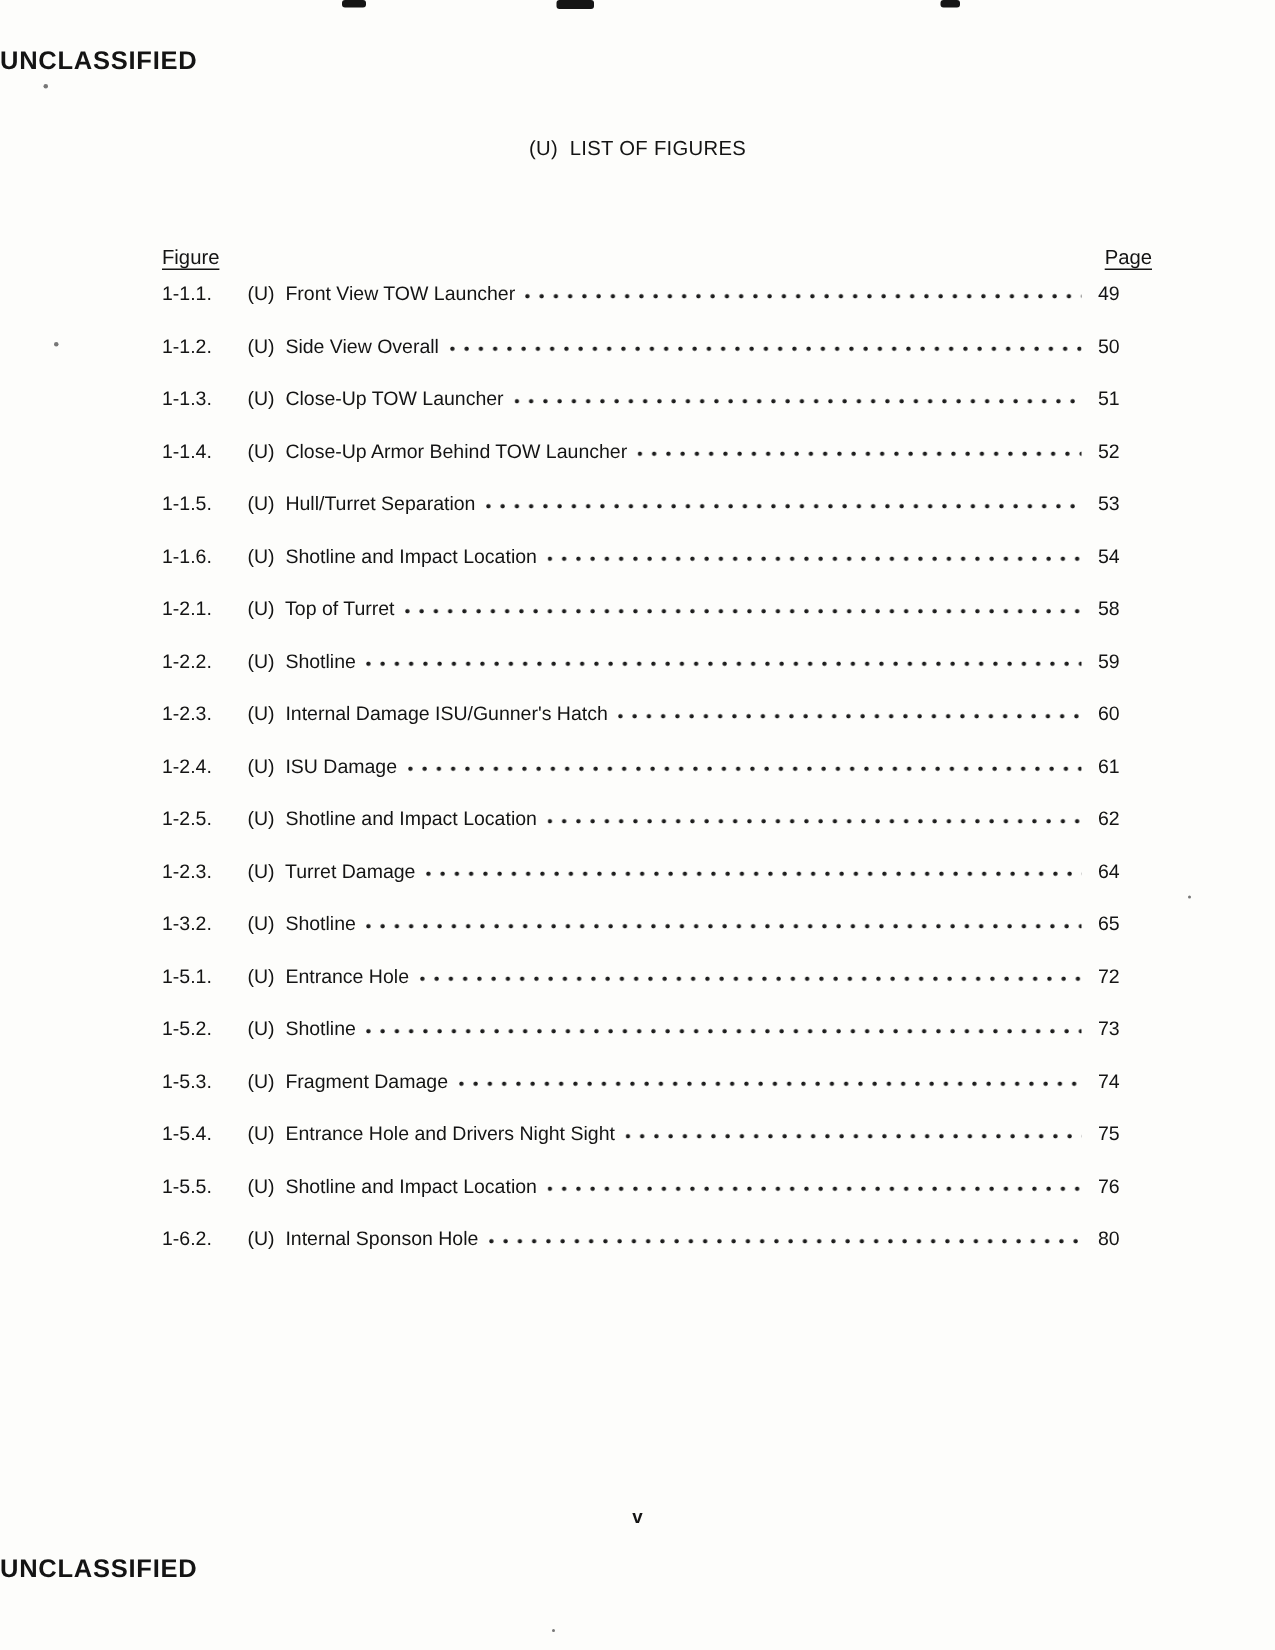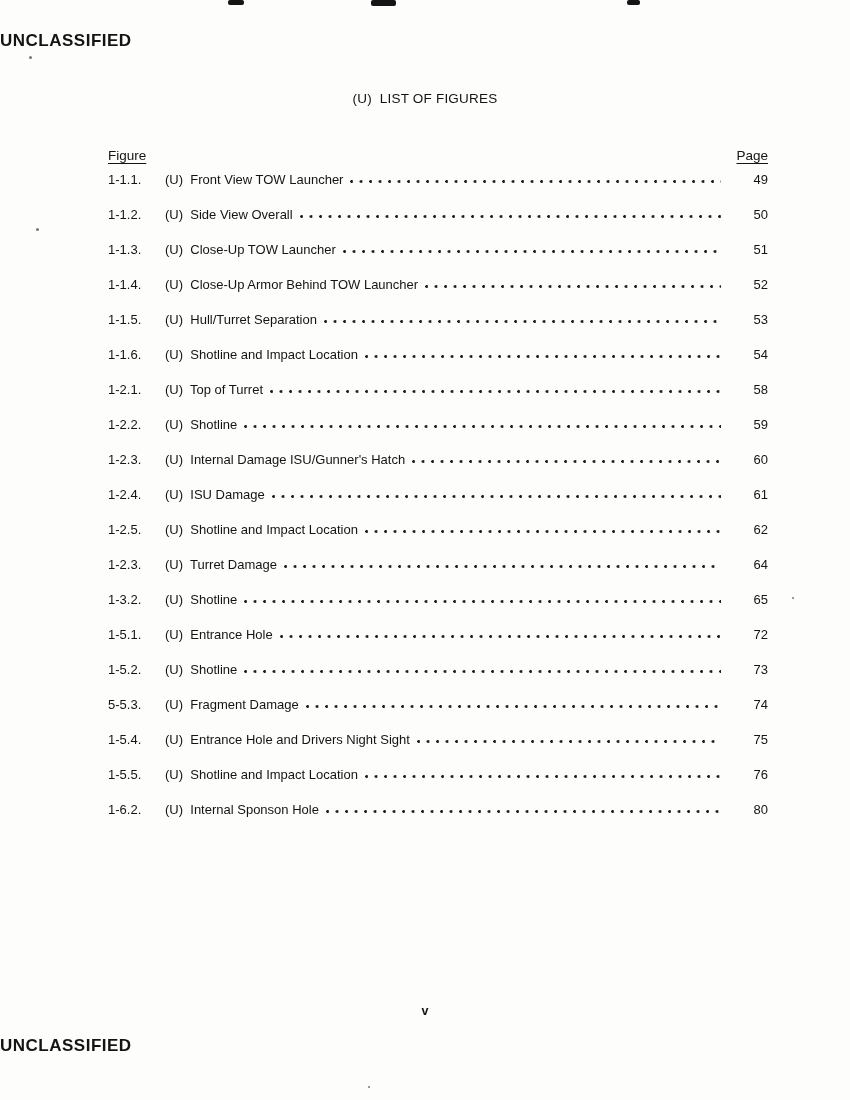--- a/index.html
+++ b/index.html
@@ -44,41 +44,42 @@
   .col-headers {
     display: flex;
     justify-content: space-between;
     padding: 0 82px 0 108px;
     margin-top: 42px;
     font-size: 13.5px;
   }
   .col-headers span {
     text-decoration: underline;
     text-underline-offset: 3px;
+    margin-top: 16px;
   }
 
   .entries { padding: 0 82px 0 108px; margin-top: 9px; }
   .entry {
     display: flex;
     align-items: baseline;
     height: 35px;
     font-size: 13px;
   }
   .entry .num { flex: none; width: 57px; }
   .entry .label { flex: none; white-space: pre; padding-right: 7px; }
   .entry .leader {
     flex: 1 1 auto;
     height: 5px;
     margin-right: 11px;
     background-image: radial-gradient(circle at 1.6px 2.5px, #1d1d1d 1.15px, rgba(0,0,0,0) 1.7px);
     background-size: 9.5px 5px;
     background-repeat: repeat-x;
     min-width: 0;
   }
-  .entry .pg { flex: none; width: 36px; text-align: right; }
+  .entry .pg { flex: none; width: 36px; }
 
   .footer-pagenum {
     position: absolute;
     left: 0; right: 0;
     top: 1004px;
     text-align: center;
     font-size: 12.5px;
     font-weight: bold;
   }
 </style>
@@ -189,21 +190,21 @@
         <span class="leader"></span>
         <span class="pg">72</span>
       </div>
       <div class="entry">
         <span class="num">1-5.2.</span>
         <span class="label">(U)  Shotline</span>
         <span class="leader"></span>
         <span class="pg">73</span>
       </div>
       <div class="entry">
-        <span class="num">5-5.3.</span>
+        <span class="num">1-5.3.</span>
         <span class="label">(U)  Fragment Damage</span>
         <span class="leader"></span>
         <span class="pg">74</span>
       </div>
       <div class="entry">
         <span class="num">1-5.4.</span>
         <span class="label">(U)  Entrance Hole and Drivers Night Sight</span>
         <span class="leader"></span>
         <span class="pg">75</span>
       </div>

